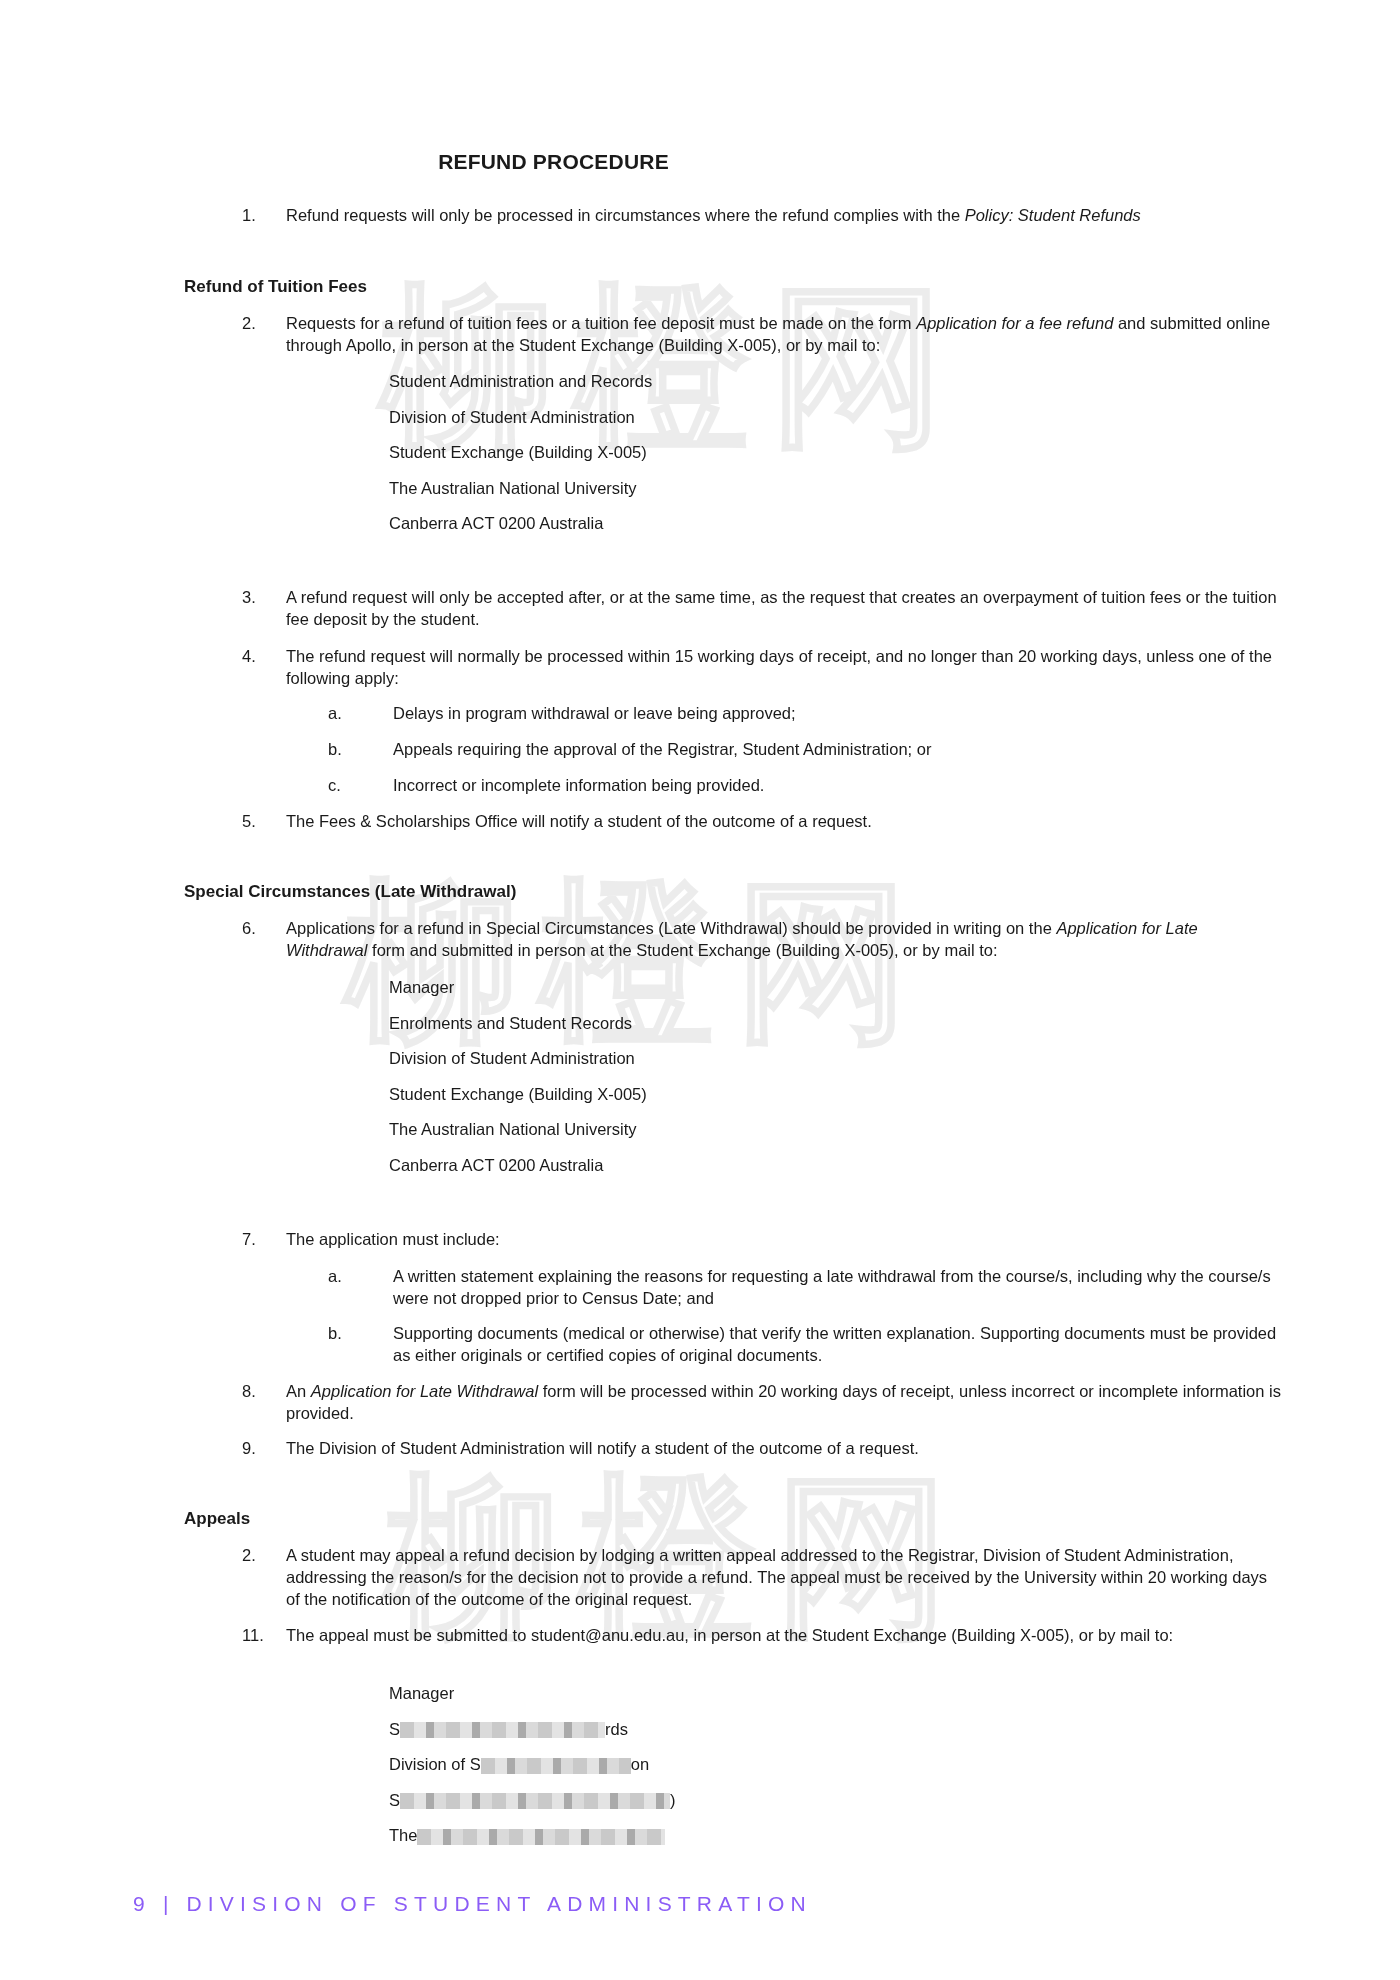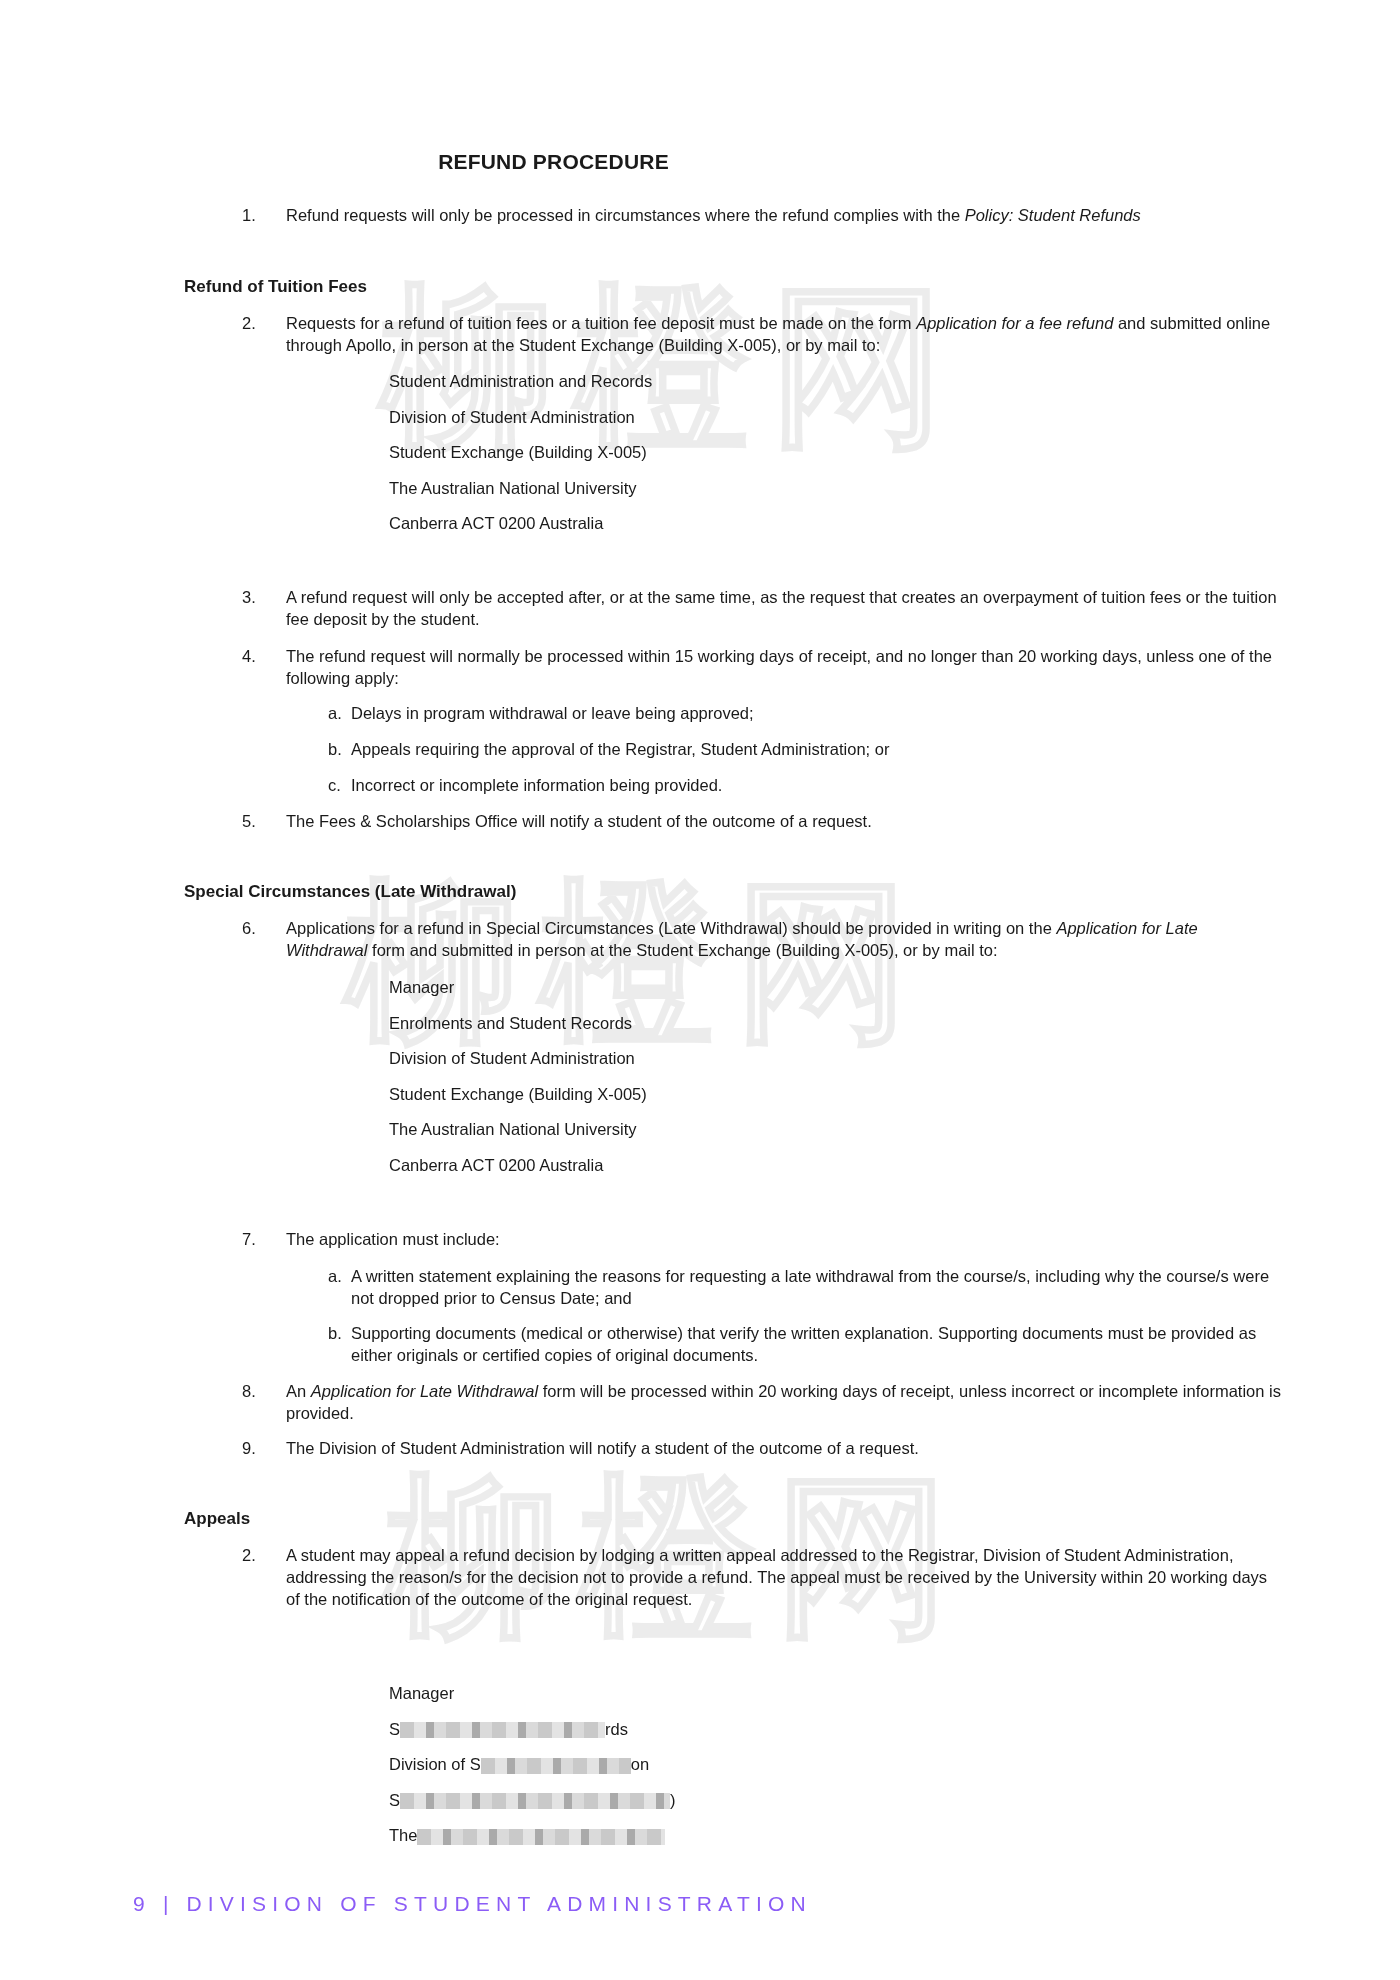--- a/index.html
+++ b/index.html
@@ -7,21 +7,21 @@
          font-family: "Liberation Sans", sans-serif; color: #1a1a1a; }
   .page { position: absolute; left: 0; top: 0; width: 1400px; height: 1980px; }
   .title { position: absolute; top: 150px; left: 0; width: 1107px; text-align: center;
            font-weight: bold; font-size: 21px; letter-spacing: 0.2px; }
   .heading { position: absolute; left: 184px; font-weight: bold; font-size: 17px; }
   .item { position: absolute; left: 242px; width: 1040px; font-size: 16.5px; line-height: 22px; }
   .item .num { position: absolute; left: 0; top: 0; }
   .item .txt { margin-left: 44px; display: block; }
   .sub { position: absolute; left: 328px; width: 950px; font-size: 16.5px; line-height: 22px; }
   .sub .num { position: absolute; left: 0; top: 0; }
-  .sub .txt { margin-left: 23px; display: block; }
+  .sub .txt { margin-left: 65px; display: block; }
   .addr { position: absolute; left: 389px; font-size: 16.5px; line-height: 22px; }
   .addr div { height: 35.6px; }
   .blur { display: inline-block; height: 16px; vertical-align: middle;
           background: repeating-linear-gradient(90deg, #c9c9c9 0 14px, #e3e3e3 14px 26px, #aaaaaa 26px 34px, #dadada 34px 46px);
           filter: blur(0.6px); }
   .footer { position: absolute; left: 133px; top: 1892px; font-size: 21px; letter-spacing: 6.2px; color: #8b5cf6; }
   .footer .sep { letter-spacing: 6px; }
   .watermark { position: absolute; font-size: 175px; font-weight: bold; color: transparent;
                -webkit-text-stroke: 2px rgba(200,200,200,0.35); letter-spacing: 20px;
                font-family: "DejaVu Sans", sans-serif; pointer-events: none; }
@@ -126,20 +126,24 @@
     <span class="txt">The Division of Student Administration will notify a student of the outcome of a request.</span>
   </div>
 
   <div class="heading" style="top:1509px;">Appeals</div>
 
   <div class="item" style="top:1544px;">
     <span class="num">2.</span>
     <span class="txt">A student may appeal a refund decision by lodging a written appeal addressed to the Registrar, Division of Student Administration, addressing the reason/s for the decision not to provide a refund. The appeal must be received by the University within 20 working days of the notification of the outcome of the original request.</span>
   </div>
 
+  <div class="item" style="top:1624px;">
+    <span class="num">11.</span>
+    <span class="txt">The appeal must be submitted to student@anu.edu.au, in person at the Student Exchange (Building X-005), or by mail to:</span>
+  </div>
 
   <div class="addr" style="top:1682px;">
     <div>Manager</div>
     <div><span>S</span><span class="blur" style="width:205px;"></span><span>rds</span></div>
     <div><span>Division of S</span><span class="blur" style="width:150px;"></span><span>on</span></div>
     <div><span>S</span><span class="blur" style="width:270px;"></span><span>)</span></div>
     <div><span>The</span><span class="blur" style="width:248px;"></span></div>
   </div>
 
   <div class="footer">

